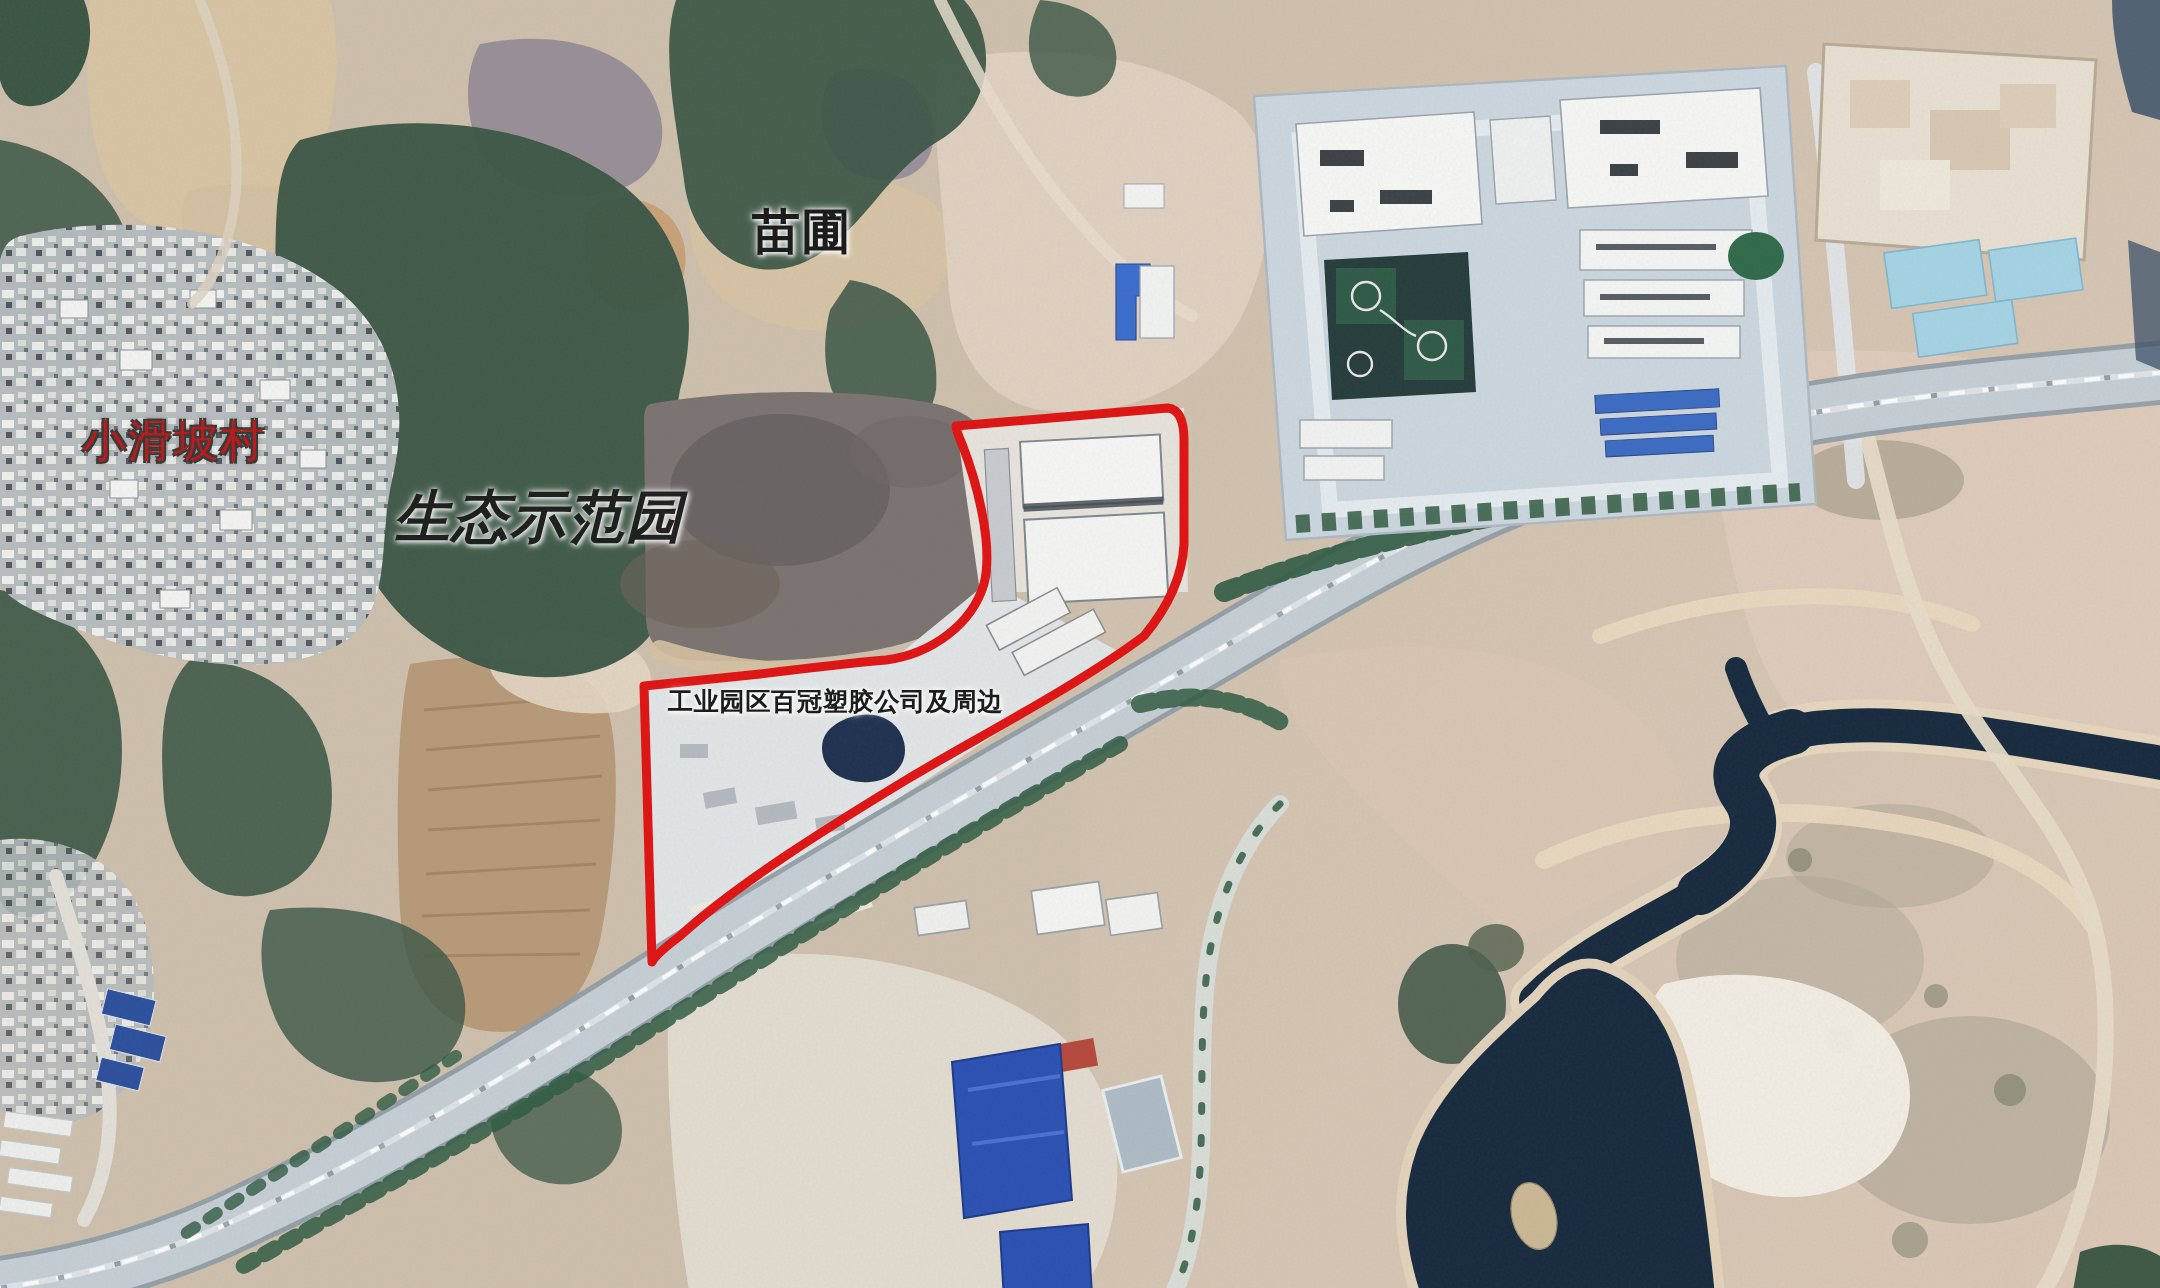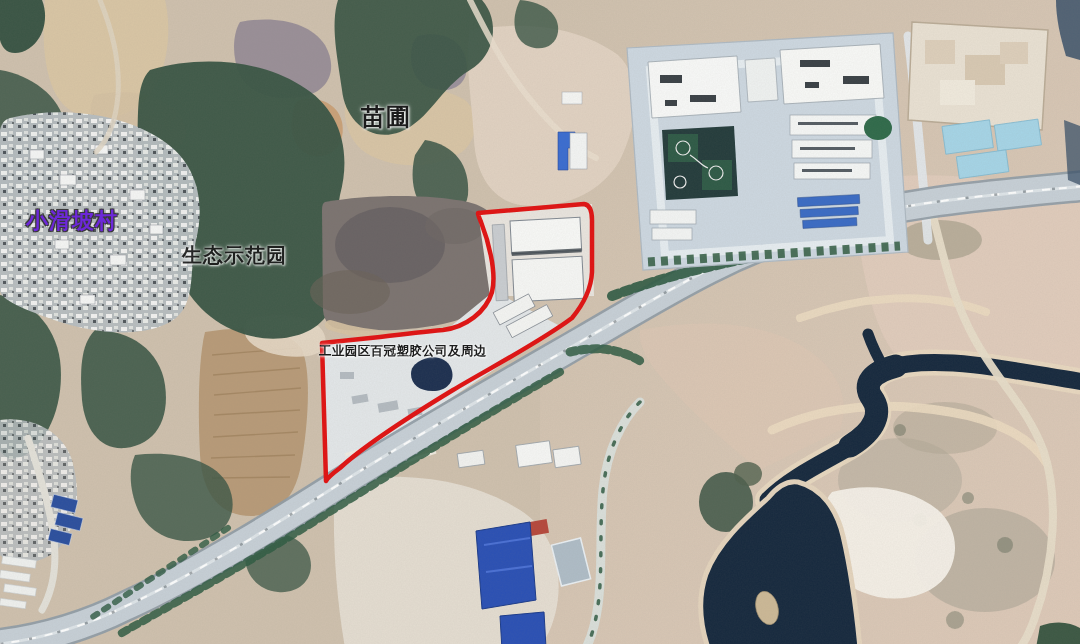--- a/index.html
+++ b/index.html
@@ -1,27 +1,27 @@
 <!DOCTYPE html>
 <html><head>
 <meta charset="utf-8">
 <style>
   html,body{margin:0;padding:0;background:#222;}
   .stage{
     position:relative;width:1080px;height:644px;overflow:hidden;
     font-family:"Liberation Sans", sans-serif;background:#cec0ad;
   }
   .stage svg{position:absolute;left:0;top:0;}
-  .lbl{position:absolute;white-space:nowrap;line-height:1;z-index:5;}
+  .lbl{position:absolute;white-space:nowrap;line-height:1;z-index:5;margin-left:15px;}
   .lbl-dark{
     color:#1c1c1c;font-weight:bold;
     text-shadow:0 0 2px rgba(255,255,255,.95),0 0 4px rgba(255,255,255,.8),1px 1px 2px rgba(255,255,255,.7);
   }
   .lbl-white{
-    color:#6d28d9;font-weight:bold;
+    color:#b91c1c;font-weight:normal;
     text-shadow:-1px -1px 0 #3a3a3a,1px -1px 0 #3a3a3a,-1px 1px 0 #3a3a3a,1px 1px 0 #3a3a3a,0 0 3px rgba(0,0,0,.6);
   }
 </style>
 </head>
 <body>
 
 <div class="stage">
 <svg width="1080" height="644" viewBox="0 0 1080 644">
   <defs>
     <pattern id="pv" width="15" height="13" patternUnits="userSpaceOnUse">
@@ -306,15 +306,15 @@
   <path d="M478 213 L584 204 Q592 205 592 220 L592 272 Q591 295 572 318
            C540 342 490 368 453 390 C420 410 368 442 340 468 Q328 477 326 481
            L322 343 L380 337 Q420 332 443 330 C466 327 486 312 492 292
            C497 272 488 240 481 222 Q478 215 478 213 Z" fill="none" stroke="#e01212" stroke-width="4.5" stroke-linejoin="round"></path>
 
   <rect x="0" y="0" width="1080" height="644" filter="url(#noise)" opacity=".55"></rect>
 </svg>
 
   <div class="lbl lbl-dark" style="left:361px;top:105px;font-size:24px;letter-spacing:1px;">苗圃</div>
   <div class="lbl lbl-white" style="left:26px;top:210px;font-size:22px;letter-spacing:1px;">小滑坡村</div>
-  <div class="lbl lbl-dark" style="left:182px;top:245px;font-size:20px;letter-spacing:1px;opacity:.92;">生态示范园</div>
+  <div class="lbl lbl-dark" style="left:182px;top:245px;font-size:28px;letter-spacing:1px;opacity:.92;font-style:italic;">生态示范园</div>
   <div class="lbl lbl-dark" style="left:319px;top:345px;font-size:12.5px;letter-spacing:0.4px;">工业园区百冠塑胶公司及周边</div>
 </div>
 
 </body></html>

